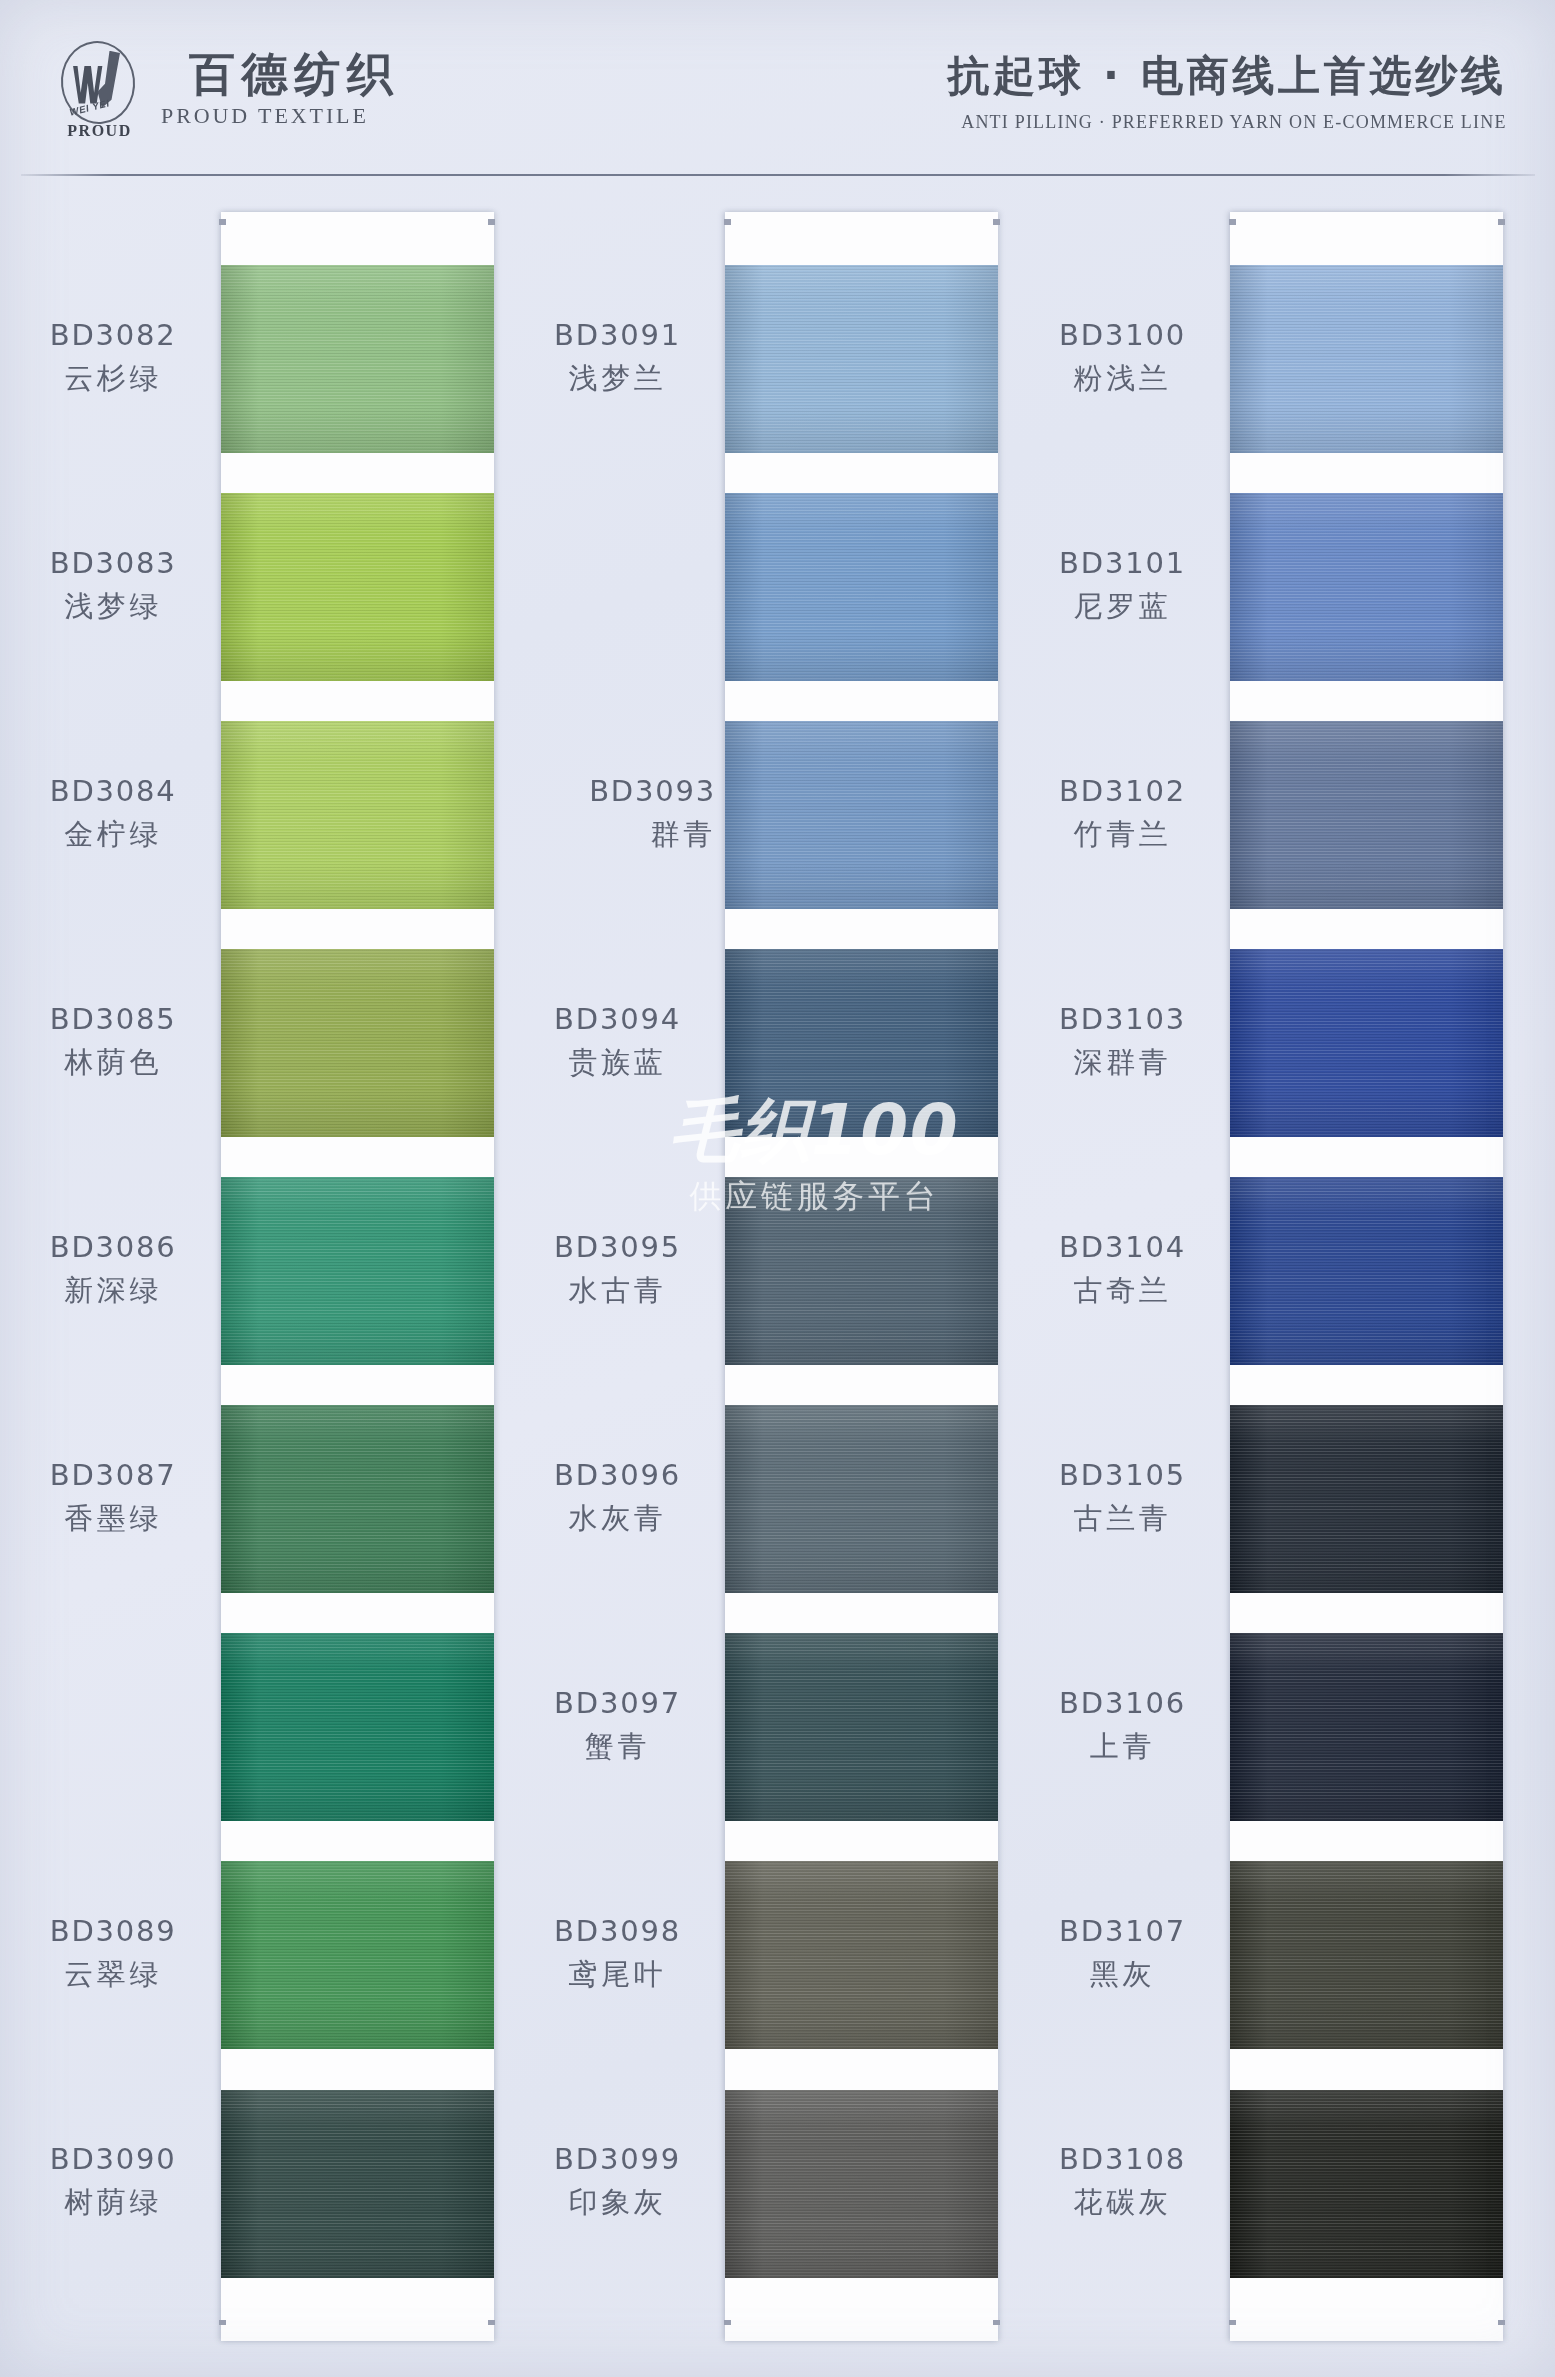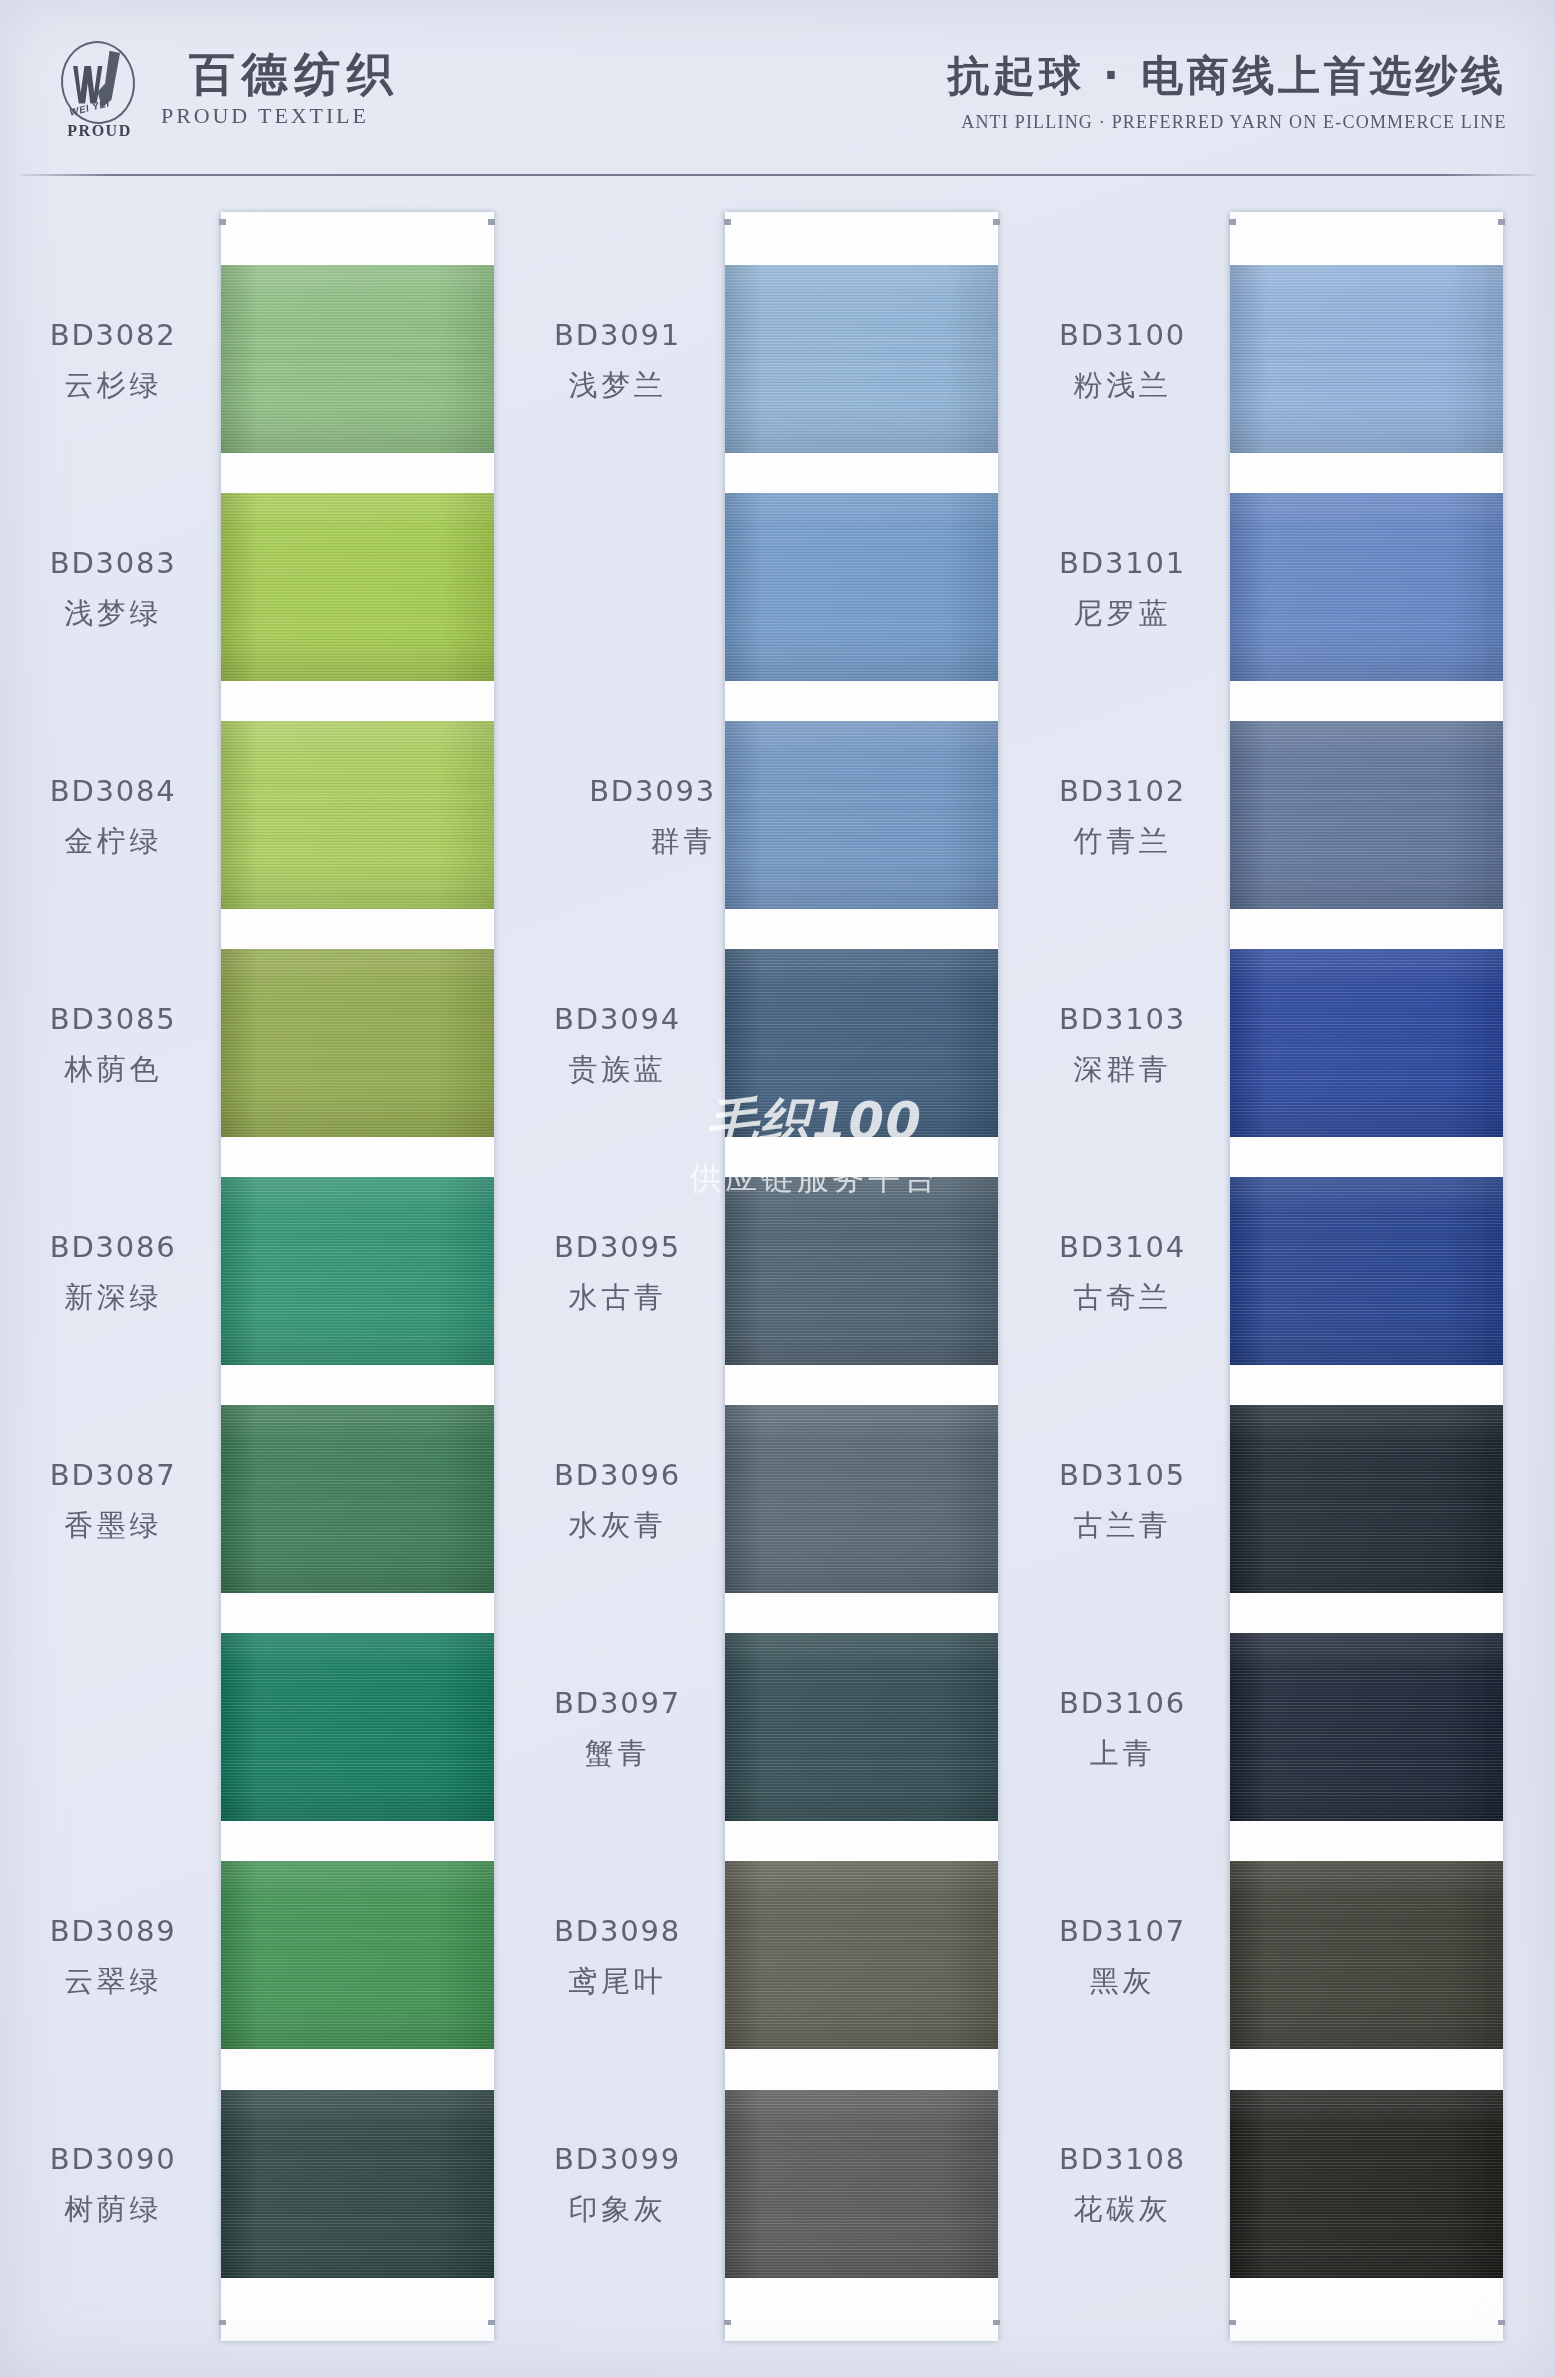--- a/index.html
+++ b/index.html
@@ -207,40 +207,40 @@
   }
   .label-code {
     font-size: 29px;
     letter-spacing: 1.8px;
     font-weight: 500;
     color: #5d6373;
     font-family: "DejaVu Sans", "Liberation Sans", sans-serif;
     white-space: nowrap;
   }
   .label-name {
-    margin-top: 14px;
+    margin-top: 7px;
     font-size: 29px;
     letter-spacing: 3.7px;
     color: #5d6373;
     font-family: "DejaVu Sans", "Liberation Sans", sans-serif;
     white-space: nowrap;
   }
 
   
   #watermark {
     position: absolute;
     left: 586px;
     top: 1470;
     width: 457px;
     z-index: 40;
     pointer-events: none;
     text-align: center;
   }
   #wm-main {
-    font-size: 51px;
+    font-size: 69px;
     font-weight: bold;
     letter-spacing: 1.5px;
     color: rgba(255,255,255,0.80);
     font-family: "DejaVu Sans", "Liberation Sans", sans-serif;
     line-height: 1;
     font-style: italic;
     white-space: nowrap;
     text-align: center;
   }
   #wm-sub {

